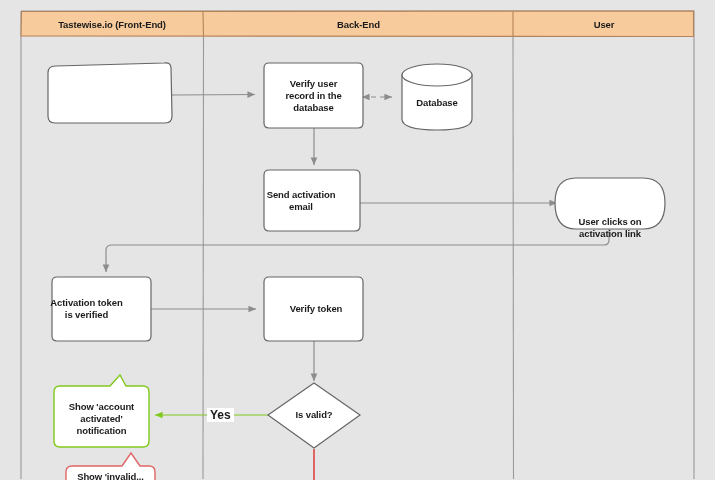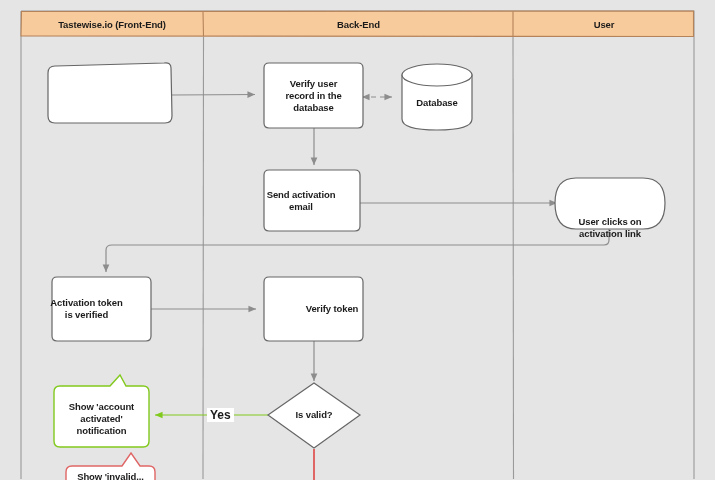--- a/index.html
+++ b/index.html
@@ -167,21 +167,21 @@
 
   <div class="node-label" style="left:252px; top:170px; width:82px; height:61px;margin-left:8px;">Send activation
 email</div>
 
   <div class="node-label" style="left:555px; top:178px; width:110px; height:51px;margin-top:24px;">User clicks on
 activation link</div>
 
   <div class="node-label" style="left:37px; top:277px; width:99px; height:64px;">Activation token
 is verified</div>
 
-  <div class="node-label" style="left:264px; top:277px; width:104px; height:64px;padding-left:16px;">Verify token</div>
+  <div class="node-label" style="left:264px; top:277px; width:104px; height:64px;">Verify token</div>
 
   <div class="node-label" style="left:274px; top:398px; width:80px; height:34px;">Is valid?</div>
 
   <div class="node-label" style="left:56px; top:391px; width:91px; height:56px;">Show 'account
 activated'
 notification</div>
 
   <div class="node-label" style="left:68px; top:470px; width:85px; height:14px; color:#1b1b1b;">Show 'invalid...</div>
 
   <div class="edge-label" style="left:207px; top:408px;">Yes</div>

